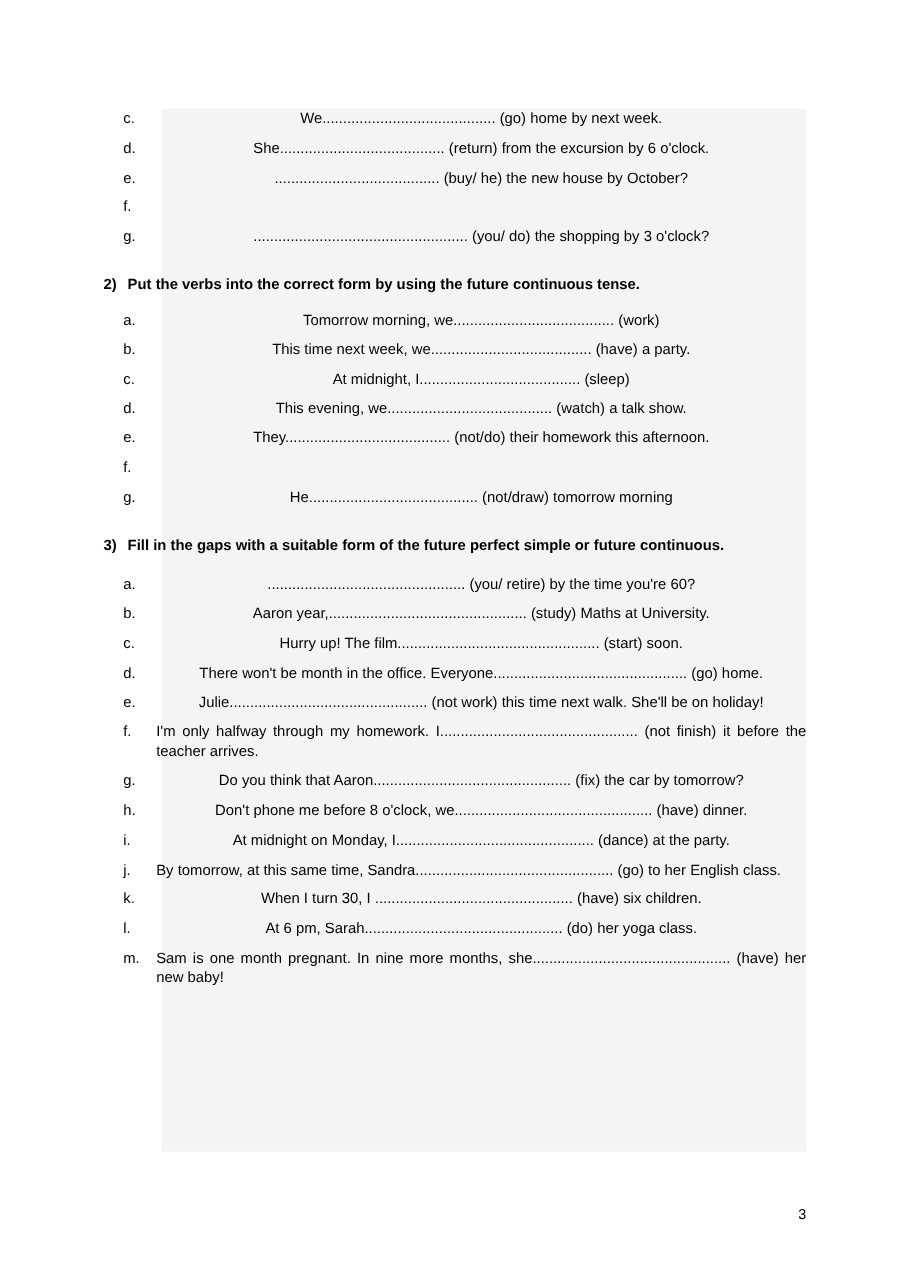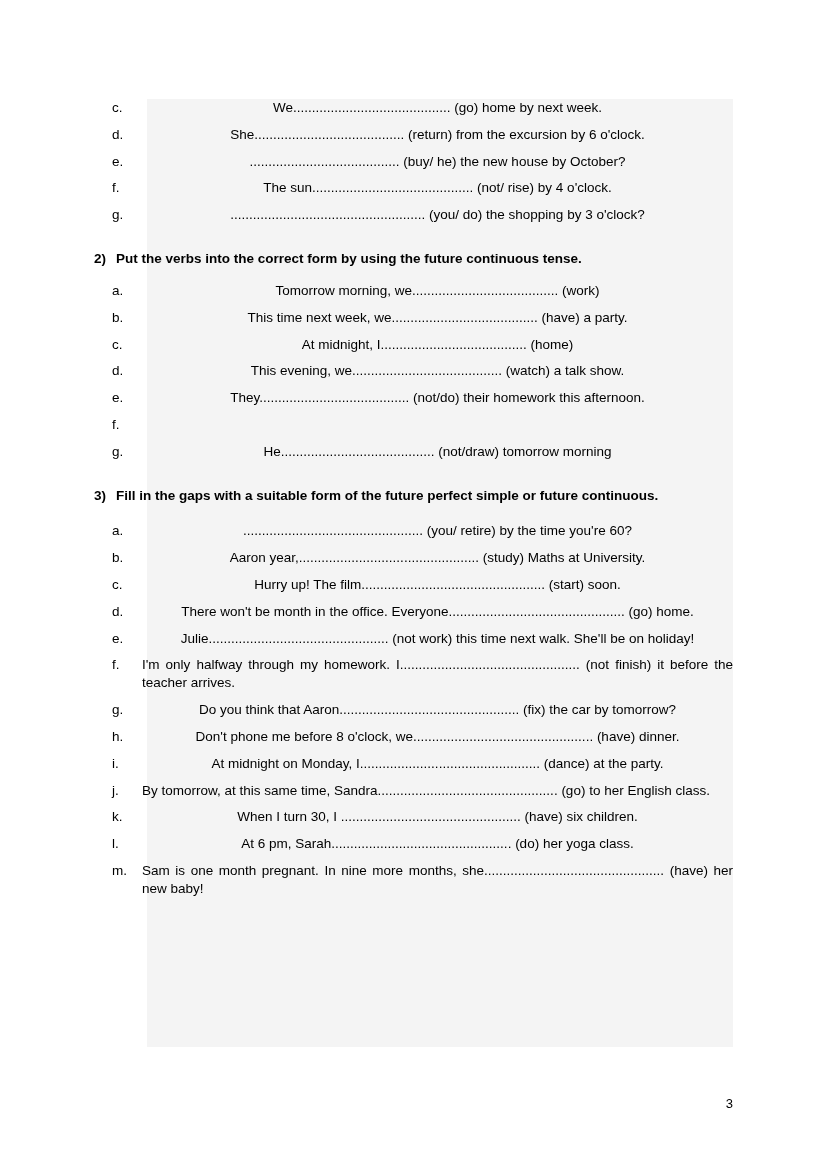--- a/index.html
+++ b/index.html
@@ -113,21 +113,20 @@
       <div class="item">
         <span class="marker">d.</span>
         <span class="text nojust">She........................................ (return) from the excursion by 6 o'clock.</span>
       </div>
       <div class="item">
         <span class="marker">e.</span>
         <span class="text nojust">........................................ (buy/ he) the new house by October?</span>
       </div>
       <div class="item">
         <span class="marker">f.</span>
-        <span class="text nojust">The sun........................................... (not/ rise) by 4 o'clock.</span>
       </div>
       <div class="item">
         <span class="marker">g.</span>
         <span class="text nojust">.................................................... (you/ do) the shopping by 3 o'clock?</span>
       </div>
     </div>
 
     <div class="exercise single">
       <span class="num">2)</span>
       <span class="htext">Put the verbs into the correct form by using the future continuous tense.</span>
@@ -136,21 +135,21 @@
       <div class="item">
         <span class="marker">a.</span>
         <span class="text nojust">Tomorrow morning, we....................................... (work)</span>
       </div>
       <div class="item">
         <span class="marker">b.</span>
         <span class="text nojust">This time next week, we....................................... (have) a party.</span>
       </div>
       <div class="item">
         <span class="marker">c.</span>
-        <span class="text nojust">At midnight, I....................................... (home)</span>
+        <span class="text nojust">At midnight, I....................................... (sleep)</span>
       </div>
       <div class="item">
         <span class="marker">d.</span>
         <span class="text nojust">This evening, we........................................ (watch) a talk show.</span>
       </div>
       <div class="item">
         <span class="marker">e.</span>
         <span class="text nojust">They........................................ (not/do) their homework this afternoon.</span>
       </div>
       <div class="item">

